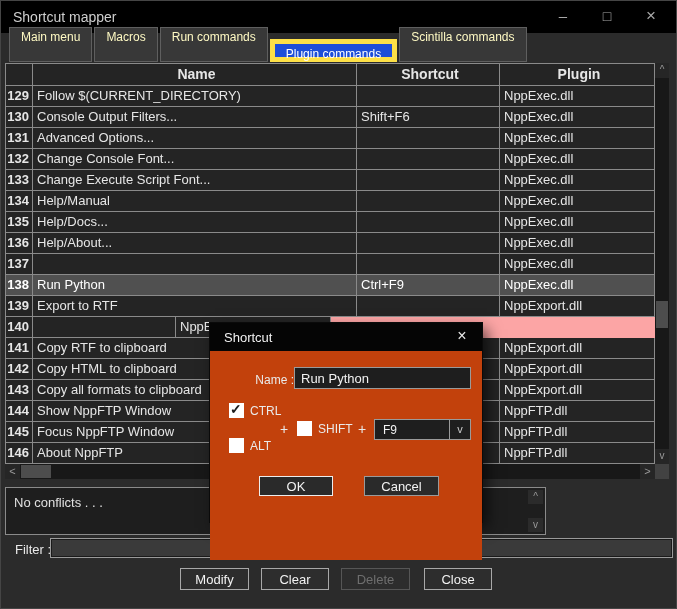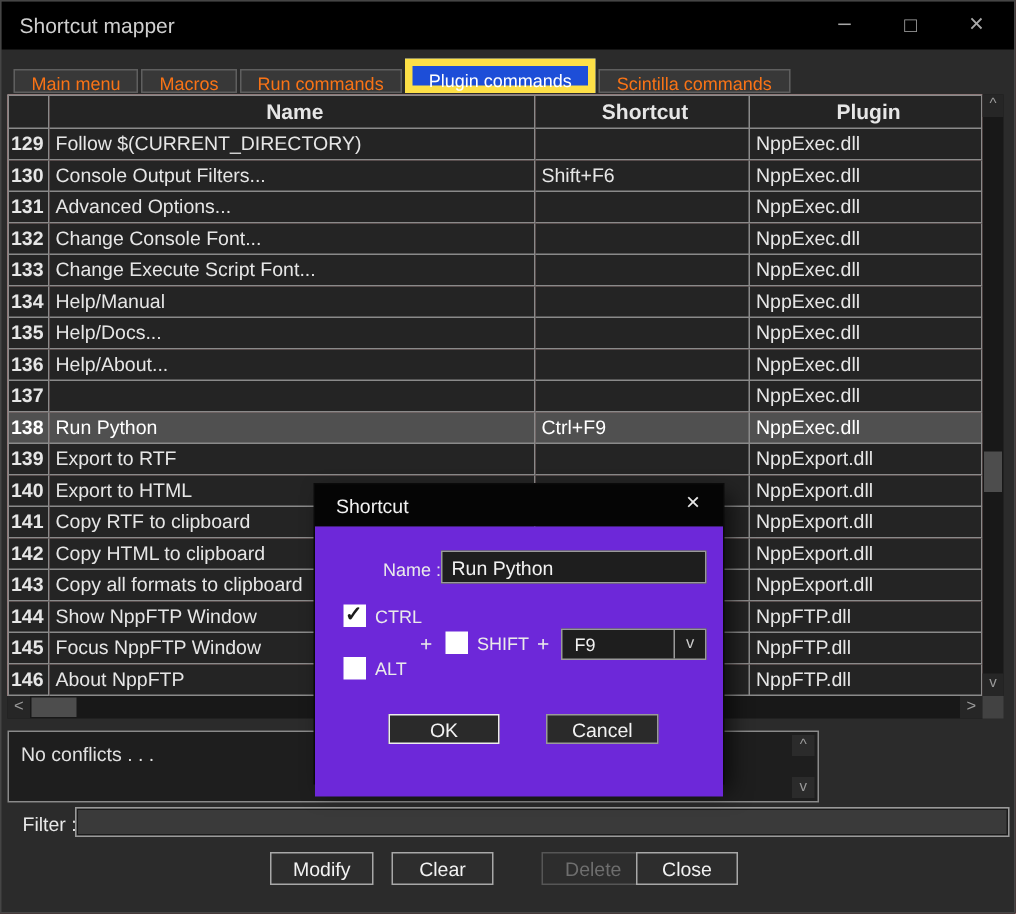--- a/index.html
+++ b/index.html
@@ -9,21 +9,21 @@
   
   .titlebar { position:absolute; left:0; top:0; width:675px; height:32px; background:#000000; }
   .title { position:absolute; left:12px; top:8px; font-size:14px; color:#cfcfcf; }
   .winbtn { position:absolute; top:0; width:34px; height:32px; text-align:center; line-height:30px; color:#a8a8a8; font-size:15px; }
   .winbtn.min { right:96px; }
   .winbtn.max { right:52px; font-size:14px; }
   .winbtn.cls { right:8px; font-size:17px; }
 
   
   .tabbar { position:absolute; left:8px; top:38px; height:23px; display:flex; align-items:flex-end; }
-  .tab { height:16px; line-height:18px; padding:0 11px; font-size:12px; color:#f97316; background:#383838; border:1px solid #5f5f5f; margin-right:2px; }
+  .tab { height:35px; line-height:18px; padding:0 11px; font-size:12px; color:#fef9c3; background:#383838; border:1px solid #5f5f5f; margin-right:2px; }
   .tab.active { height:23px; line-height:21px; background:#1d4ed8; border:5px solid #fde047; color:#ffffff; }
 
   
   .tablewrap { position:absolute; left:4px; top:62px; width:650px; height:401px; background:#fca5a5; border-left:1px solid #8a8a8a; border-top:1px solid #8a8a8a; overflow:hidden; }
   .thead { display:flex; height:22px; font-size:14px; font-weight:bold; color:#ffffff; }
   .thead .tcell { text-align:center; line-height:21px; }
   .trow { display:flex; height:21px; font-size:13px; }
   .trow.selected .tcell { background:#505050; color:#ffffff; }
   .tcell { height:100%; line-height:20px; border-right:1px solid #8a8a8a; border-bottom:1px solid #8a8a8a; overflow:hidden; white-space:nowrap; background:#242424; color:#e6e6e6; }
   .c-num { width:27px; text-align:right; padding-right:3px;font-weight:bold; }
@@ -52,30 +52,30 @@
   .conflicts .arr.down { bottom:2px; }
 
   
   .filter-label { position:absolute; left:14px; top:541px; font-size:13px; color:#e8e8e8; }
   .filter-input { position:absolute; left:49px; top:537px; width:623px; height:20px; background:#3a3a3a; border:1px solid #9a9a9a; box-shadow:inset 0 0 0 1px #1a1a1a; color:#f0f0f0; font-size:13px; padding:0 5px; font-family:"Liberation Sans",sans-serif; outline:none; }
 
   
   .fbtn { position:absolute; top:567px; height:22px; background:#2d2d2d; border:1px solid #a8a8a8; color:#f2f2f2; font-size:13px; font-family:"Liberation Sans",sans-serif; }
   .fbtn.b0 { left:179px; width:69px; }
   .fbtn.b1 { left:260px; width:68px; }
-  .fbtn.b2 { left:360px; width:69px; }
+  .fbtn.b2 { left:340px; width:69px; }
   .fbtn.b3 { left:423px; width:68px; }
   .fbtn.disabled { color:#6e6e6e; border-color:#565656; }
 
   
   .modal { position:absolute; left:209px; top:322px; width:272px; height:199px; z-index:10; box-shadow:0 0 0 1px #0a0a0a, 5px 6px 14px rgba(0,0,0,0.65); }
   .modal-title { position:relative; height:28px; background:#050505; }
   .modal-title .t { position:absolute; left:14px; top:7px; font-size:13px; color:#f2f2f2; }
   .modal-close { position:absolute; right:6px; top:0; width:28px; height:28px; text-align:center; line-height:26px; color:#e8e8e8; font-size:16px; }
-  .modal-body { position:relative; height:180px; background:#6d28d9; }
+  .modal-body { position:relative; height:209px; background:#c2410c; }
   .mlabel { position:absolute; font-size:12px; color:#eaeaea; }
   .name-label { left:36px; top:22px; width:48px; text-align:right; }
   .name-input { position:absolute; left:84px; top:16px; width:177px; height:22px; background:#1e1e1e; border:1px solid #9a9a9a; color:#f2f2f2; font-size:13px; padding:0 6px; font-family:"Liberation Sans",sans-serif; outline:none; }
   .checkbox { position:absolute; width:15px; height:15px; background:#ffffff; }
   .checkbox.on::after { content:"\2713"; position:absolute; left:1px; top:-2px; color:#1b1b1b; font-size:14px; font-weight:bold; }
   .cb-ctrl { left:19px; top:52px; } .lb-ctrl { left:40px; top:53px; }
   .cb-shift { left:87px; top:70px; } .lb-shift { left:108px; top:71px; }
   .cb-alt { left:19px; top:87px; } .lb-alt { left:40px; top:88px; }
   .plus { position:absolute; font-size:14px; color:#eaeaea; }
   .plus.p1 { left:70px; top:70px; }
@@ -176,21 +176,20 @@
           <div class="tcell c-plugin">NppExec.dll</div>
         </div>
         <div class="trow">
           <div class="tcell c-num">139</div>
           <div class="tcell c-name">Export to RTF</div>
           <div class="tcell c-shortcut"></div>
           <div class="tcell c-plugin">NppExport.dll</div>
         </div>
         <div class="trow">
           <div class="tcell c-num">140</div>
-          <div class="tcell c-name">Export to HTML</div>
           <div class="tcell c-shortcut"></div>
           <div class="tcell c-plugin">NppExport.dll</div>
         </div>
         <div class="trow">
           <div class="tcell c-num">141</div>
           <div class="tcell c-name">Copy RTF to clipboard</div>
           <div class="tcell c-shortcut"></div>
           <div class="tcell c-plugin">NppExport.dll</div>
         </div>
         <div class="trow">

